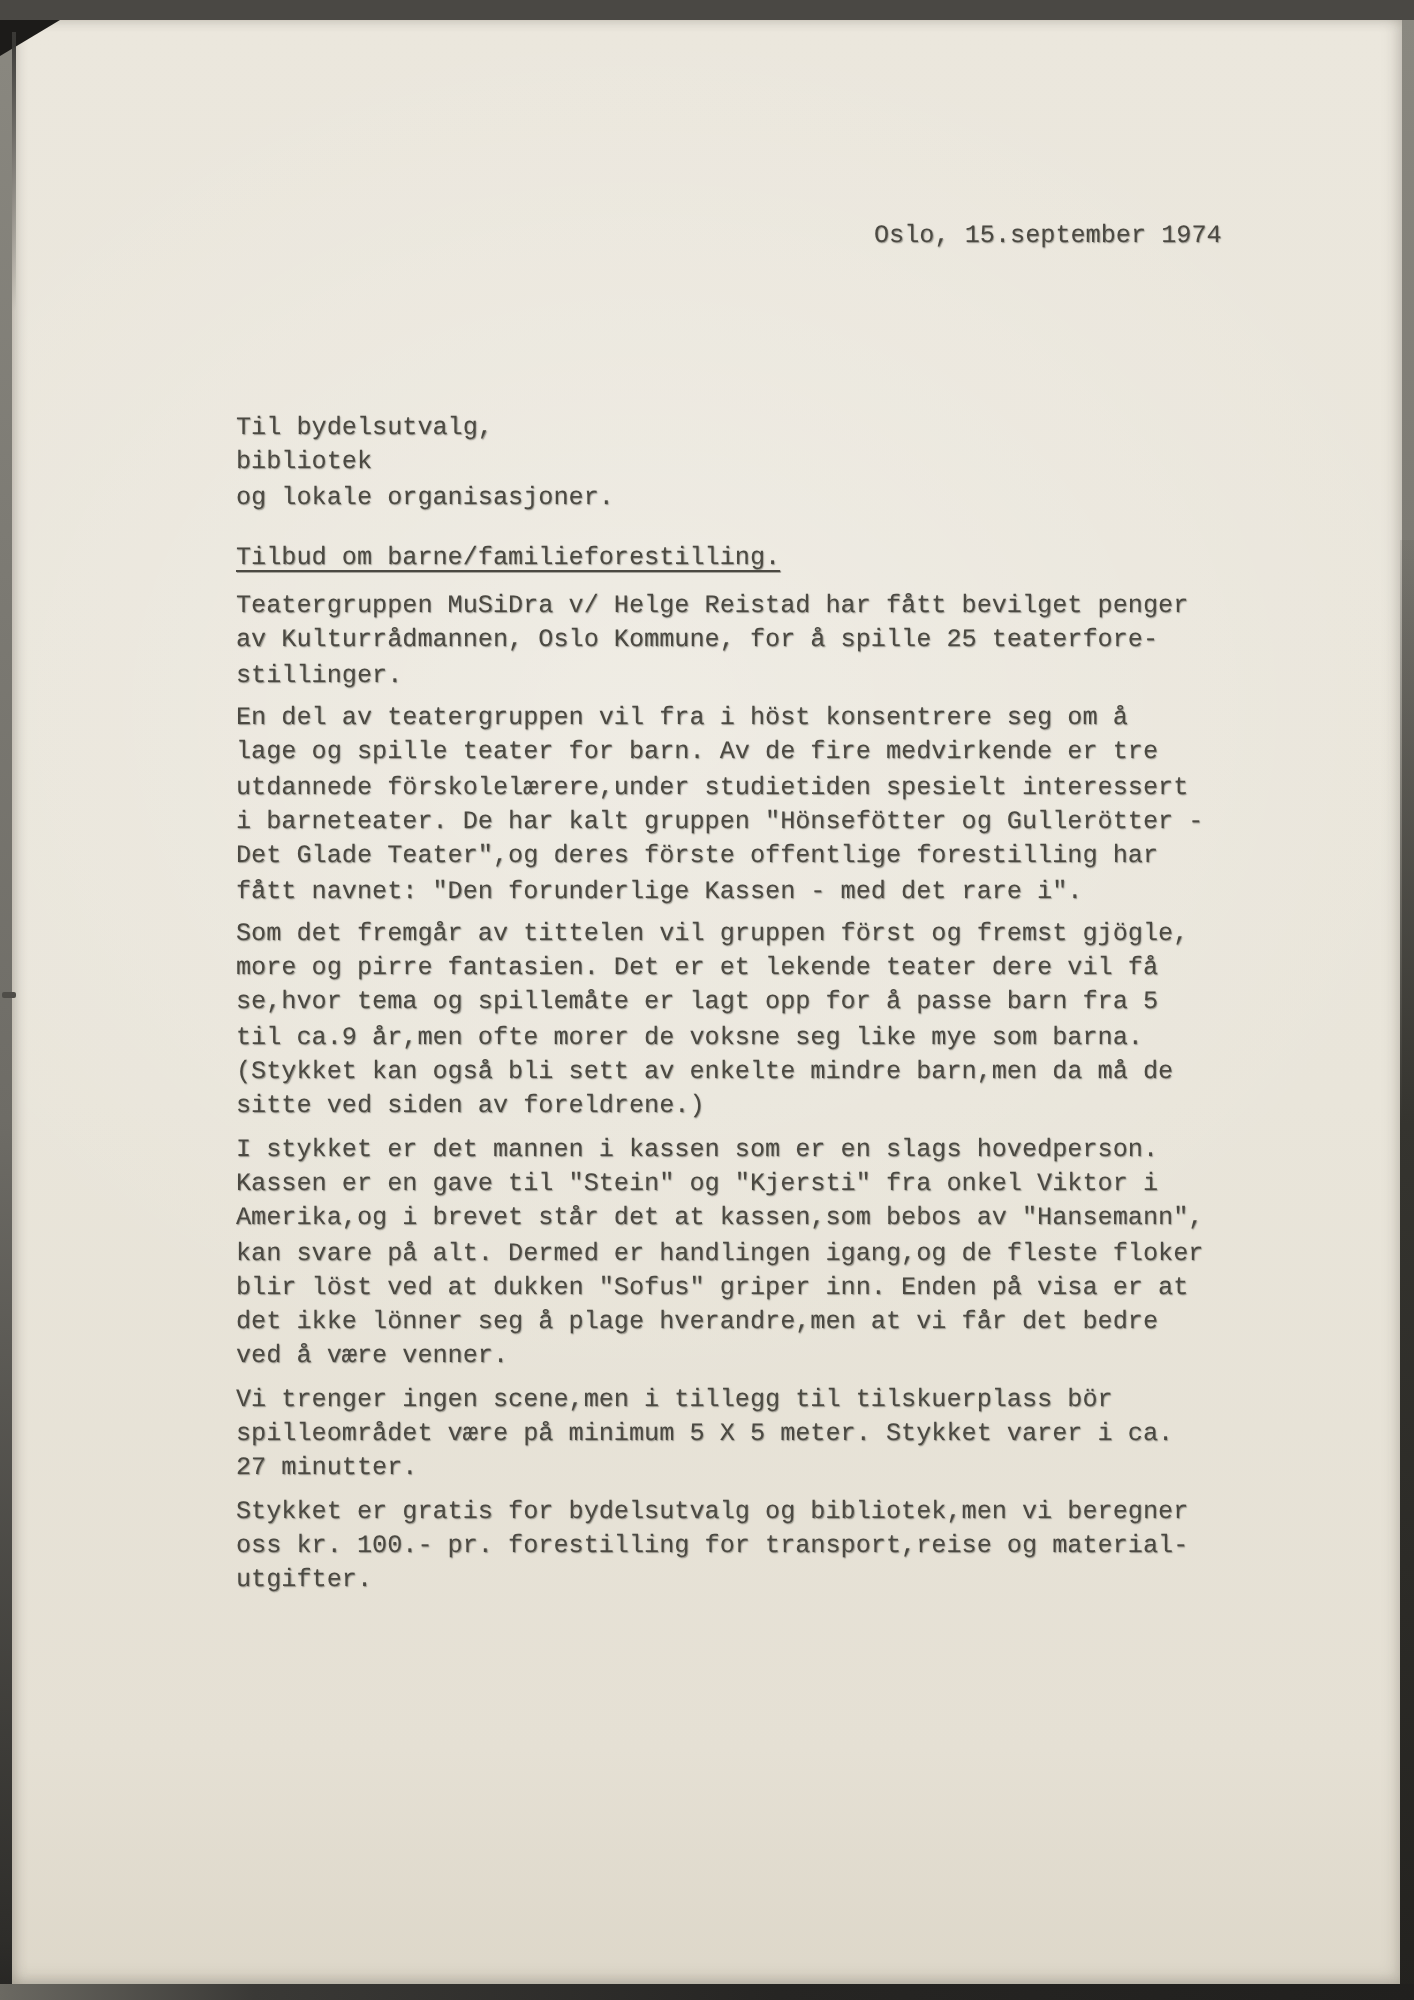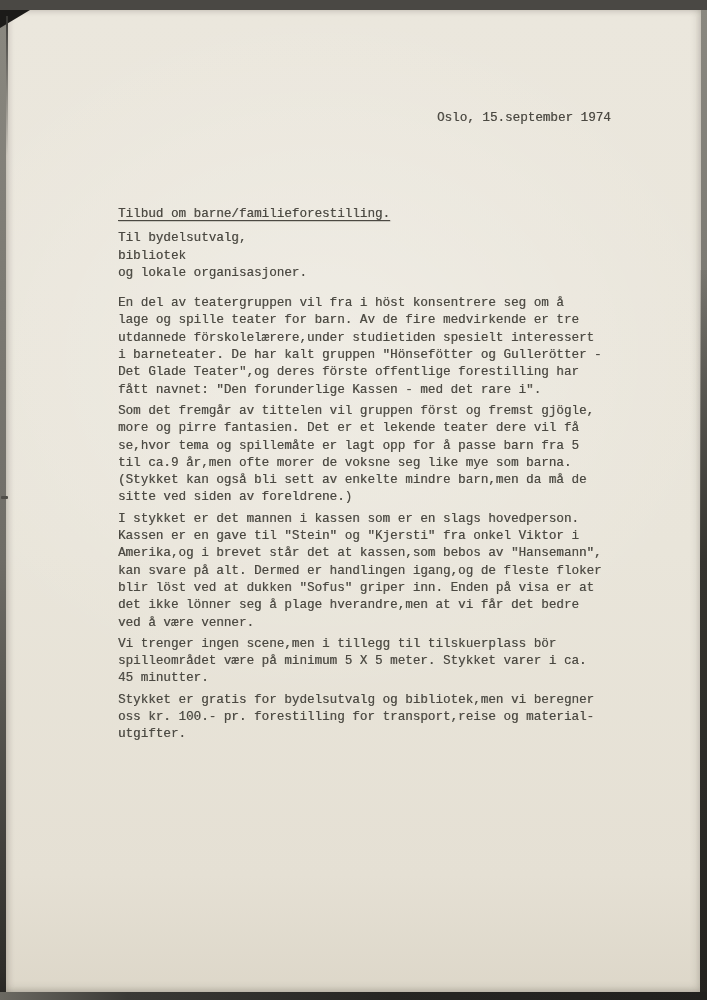--- a/index.html
+++ b/index.html
@@ -92,24 +92,27 @@
   }
   .para { margin: 0 0 4px 0; }
 </style>
 </head>
 <body>
 
 <div class="scan">
   <div class="paper">
     <div class="tw date">Oslo, 15.september 1974</div>
     <div class="body-block">
-      <div class="tw subject">Tilbud om barne/familieforestilling.</div>
       <div class="tw recipients">Til bydelsutvalg,
 bibliotek
 og lokale organisasjoner.</div>
+      <div class="tw subject">Tilbud om barne/familieforestilling.</div>
+      <div class="tw para">Teatergruppen MuSiDra v/ Helge Reistad har fått bevilget penger
+av Kulturrådmannen, Oslo Kommune, for å spille 25 teaterfore-
+stillinger.</div>
       <div class="tw para">En del av teatergruppen vil fra i höst konsentrere seg om å
 lage og spille teater for barn. Av de fire medvirkende er tre
 utdannede förskolelærere,under studietiden spesielt interessert
 i barneteater. De har kalt gruppen "Hönsefötter og Gullerötter -
 Det Glade Teater",og deres förste offentlige forestilling har
 fått navnet: "Den forunderlige Kassen - med det rare i".</div>
       <div class="tw para">Som det fremgår av tittelen vil gruppen först og fremst gjögle,
 more og pirre fantasien. Det er et lekende teater dere vil få
 se,hvor tema og spillemåte er lagt opp for å passe barn fra 5
 til ca.9 år,men ofte morer de voksne seg like mye som barna.
@@ -117,21 +120,21 @@
 sitte ved siden av foreldrene.)</div>
       <div class="tw para">I stykket er det mannen i kassen som er en slags hovedperson.
 Kassen er en gave til "Stein" og "Kjersti" fra onkel Viktor i
 Amerika,og i brevet står det at kassen,som bebos av "Hansemann",
 kan svare på alt. Dermed er handlingen igang,og de fleste floker
 blir löst ved at dukken "Sofus" griper inn. Enden på visa er at
 det ikke lönner seg å plage hverandre,men at vi får det bedre
 ved å være venner.</div>
       <div class="tw para">Vi trenger ingen scene,men i tillegg til tilskuerplass bör
 spilleområdet være på minimum 5 X 5 meter. Stykket varer i ca.
-45 minutter.</div>
+27 minutter.</div>
       <div class="tw para">Stykket er gratis for bydelsutvalg og bibliotek,men vi beregner
 oss kr. 100.- pr. forestilling for transport,reise og material-
 utgifter.</div>
     </div>
   </div>
   <div class="corner-mark"></div>
   <div class="edge-line"></div>
   <div class="edge-dash"></div>
   <div class="right-band"></div>
   <div class="bottom-band"></div>

